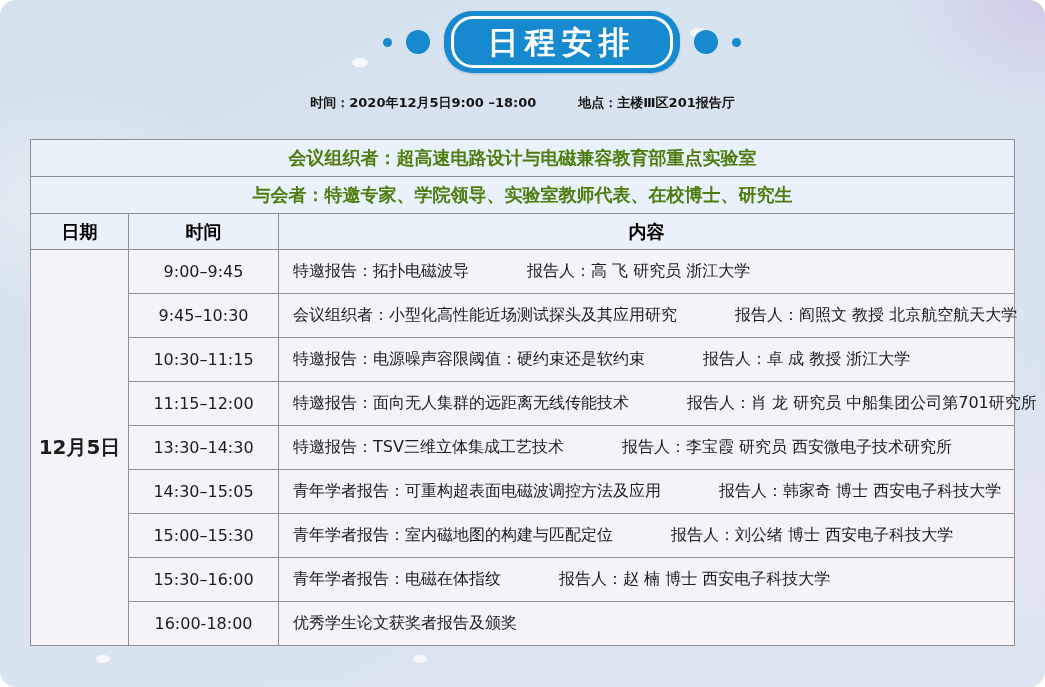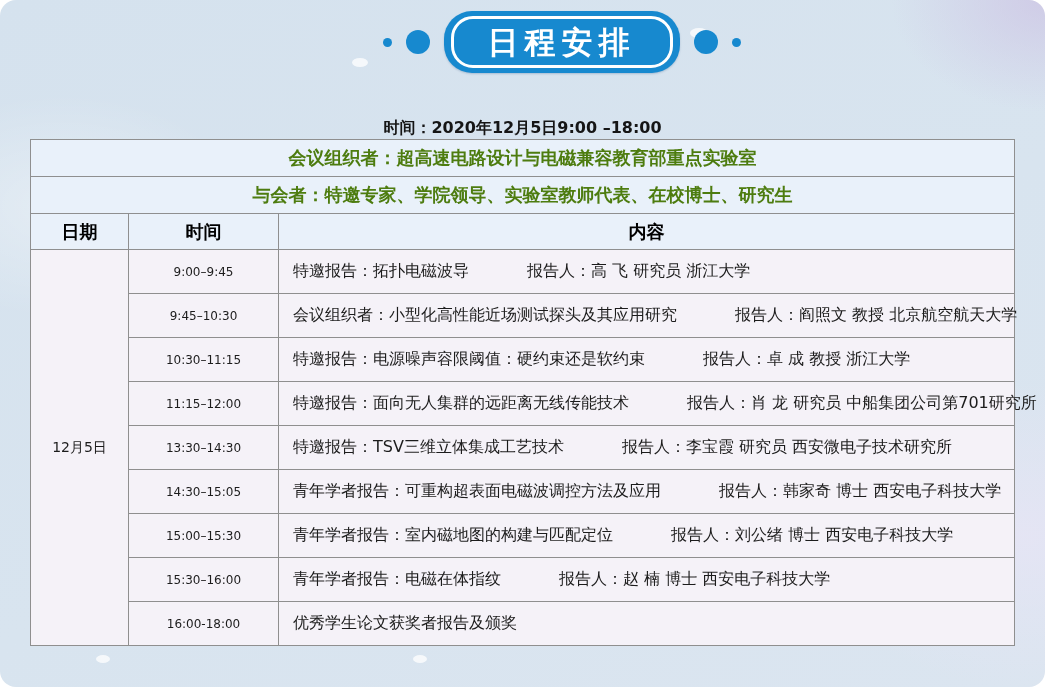--- a/index.html
+++ b/index.html
@@ -31,42 +31,42 @@
     box-shadow:0 1px 2px rgba(30,80,130,0.25);
   }
   .banner-inner{
     border:3px solid #ffffff;border-radius:22px;padding:3px 34px;
     color:#ffffff;font-size:31px;font-weight:bold;letter-spacing:6px;line-height:40px;
   }
   
   .info{
     position:absolute;top:94px;left:0;width:100%;
     display:flex;justify-content:center;gap:42px;
-    font-size:16px;font-weight:bold;color:#151515;white-space:nowrap;margin-top:24px;
+    font-size:13px;font-weight:bold;color:#151515;white-space:nowrap;
   }
   
   table.sched{
     position:absolute;left:30px;top:139px;width:985px;
     border-collapse:collapse;table-layout:fixed;
     font-size:16px;color:#1c1c1c;
   }
   table.sched td,table.sched th{
     border:1px solid #8f8f8f;box-sizing:border-box;
   }
   .meta-row td{
     height:37px;background:#e9f1fa;color:#4d7c0f;
     font-weight:bold;font-size:18px;text-align:center;
   }
   .head-row th{
     height:36px;background:#e9f1fa;color:#000000;
     font-weight:bold;font-size:18px;text-align:center;
   }
   .data-row td{height:44px;background:#f5f2f8;}
-  td.c-date{text-align:center;font-size:14px;background:#f5f2f8;}
-  td.c-time{text-align:center;font-size:12px;}
+  td.c-date{text-align:center;font-size:20px;background:#f5f2f8;font-weight:bold;}
+  td.c-time{text-align:center;font-size:16px;}
   td.c-content{padding:0 0 0 14px;}
   .content-flex{display:flex;align-items:center;gap:58px;}
   .content-flex .sp{white-space:nowrap;}
   col.col-date{width:98px;}
   col.col-time{width:150px;}
 </style>
 </head>
 <body>
 
 <div class="card">
@@ -83,20 +83,21 @@
     <span class="dot big"></span>
     <div class="banner">
       <div class="banner-inner">日程安排</div>
     </div>
     <span class="dot big"></span>
     <span class="dot small"></span>
   </div>
 
   <div class="info">
     <span>时间：2020年12月5日9:00 –18:00</span>
+    <span>地点：主楼Ⅲ区201报告厅</span>
   </div>
 
   <table class="sched">
     <colgroup>
       <col class="col-date">
         <col class="col-time">
         <col>
     </colgroup>
     <tbody>
       <tr class="meta-row">

